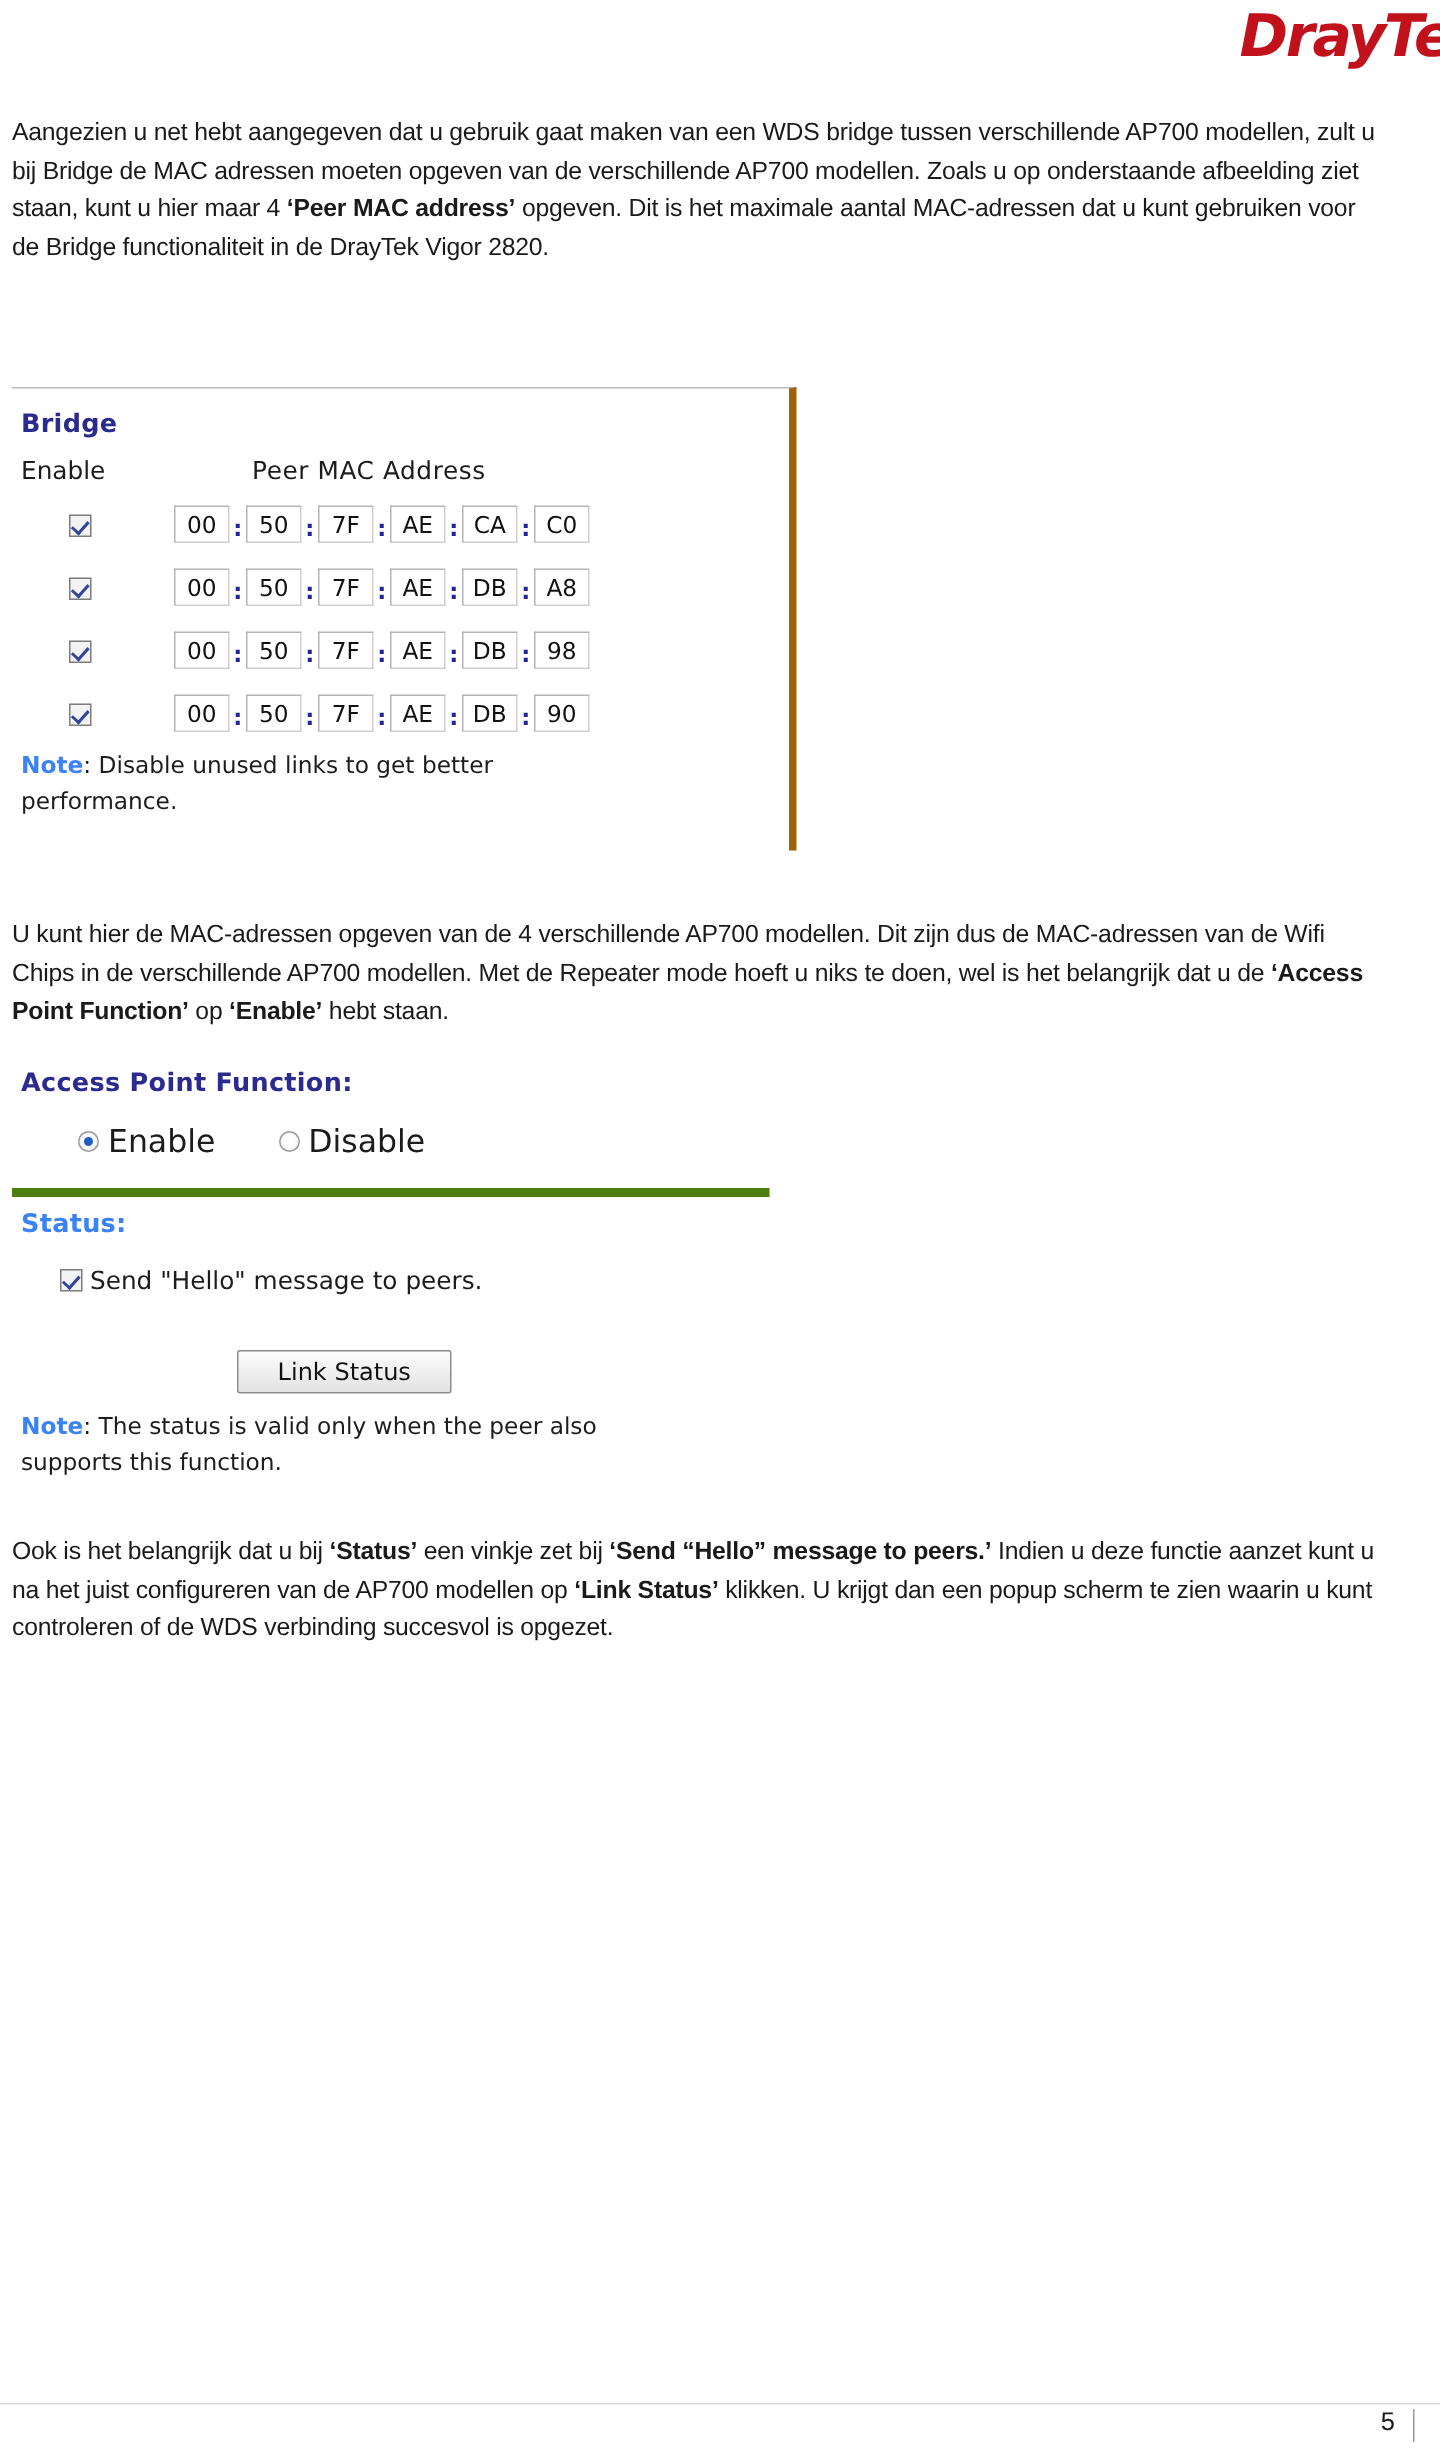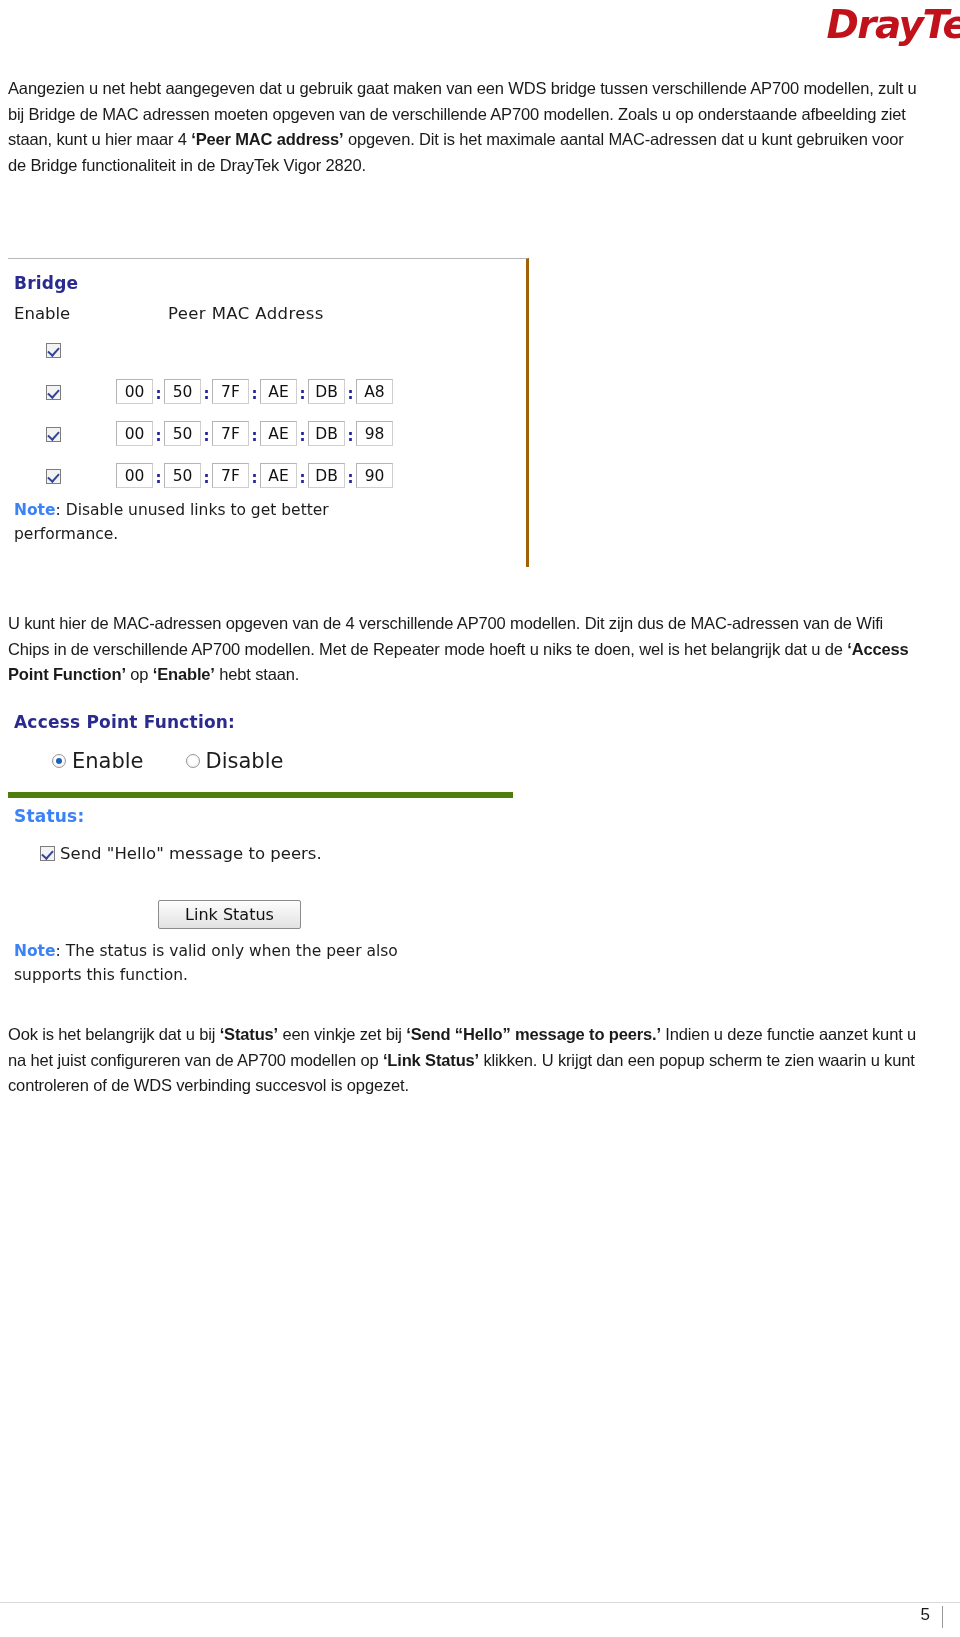--- a/index.html
+++ b/index.html
@@ -65,21 +65,21 @@
     font-family: "DejaVu Sans", sans-serif;
   }
 
   
   #shot-bridge {
     left: 8px;
     top: 258px;
     width: 518px;
     height: 308px;
     border-top: 1px solid #b9b9b9;
-    border-right: 3px solid #a16207;
+    border-right: 5px solid #a16207;
   }
   #shot-bridge .sect-title {
     position: absolute;
     left: 6px;
     top: 14px;
     font-size: 17px;
     font-weight: bold;
     color: #2b2b8f;
     letter-spacing: 0.2px;
   }
@@ -325,20 +325,23 @@
 
 <div class="para" id="para-intro"><span>Aangezien u net hebt aangegeven dat u gebruik gaat maken van een WDS bridge tussen verschillende AP700 modellen, zult u bij Bridge de MAC adressen moeten opgeven van de verschillende AP700 modellen. Zoals u op onderstaande afbeelding ziet staan, kunt u hier maar 4 </span><b>‘Peer MAC address’</b><span> opgeven. Dit is het maximale aantal MAC-adressen dat u kunt gebruiken voor de Bridge functionaliteit in de DrayTek Vigor 2820.</span></div>
 
 <div class="shot" id="shot-bridge">
   <div class="sect-title">Bridge</div>
   <div class="col-enable">Enable</div>
   <div class="col-peer">Peer MAC Address</div>
 
   <div class="bridge-row" style="top:78px;">
     <div class="cbx"></div>
+    <div class="mac-group">
+      <span class="mac-box">00</span><span class="mac-sep">:</span><span class="mac-box">50</span><span class="mac-sep">:</span><span class="mac-box">7F</span><span class="mac-sep">:</span><span class="mac-box">AE</span><span class="mac-sep">:</span><span class="mac-box">CA</span><span class="mac-sep">:</span><span class="mac-box">C0</span>
+    </div>
   </div>
 
   <div class="bridge-row" style="top:120px;">
     <div class="cbx"></div>
     <div class="mac-group">
       <span class="mac-box">00</span><span class="mac-sep">:</span><span class="mac-box">50</span><span class="mac-sep">:</span><span class="mac-box">7F</span><span class="mac-sep">:</span><span class="mac-box">AE</span><span class="mac-sep">:</span><span class="mac-box">DB</span><span class="mac-sep">:</span><span class="mac-box">A8</span>
     </div>
   </div>
 
   <div class="bridge-row" style="top:162px;">

